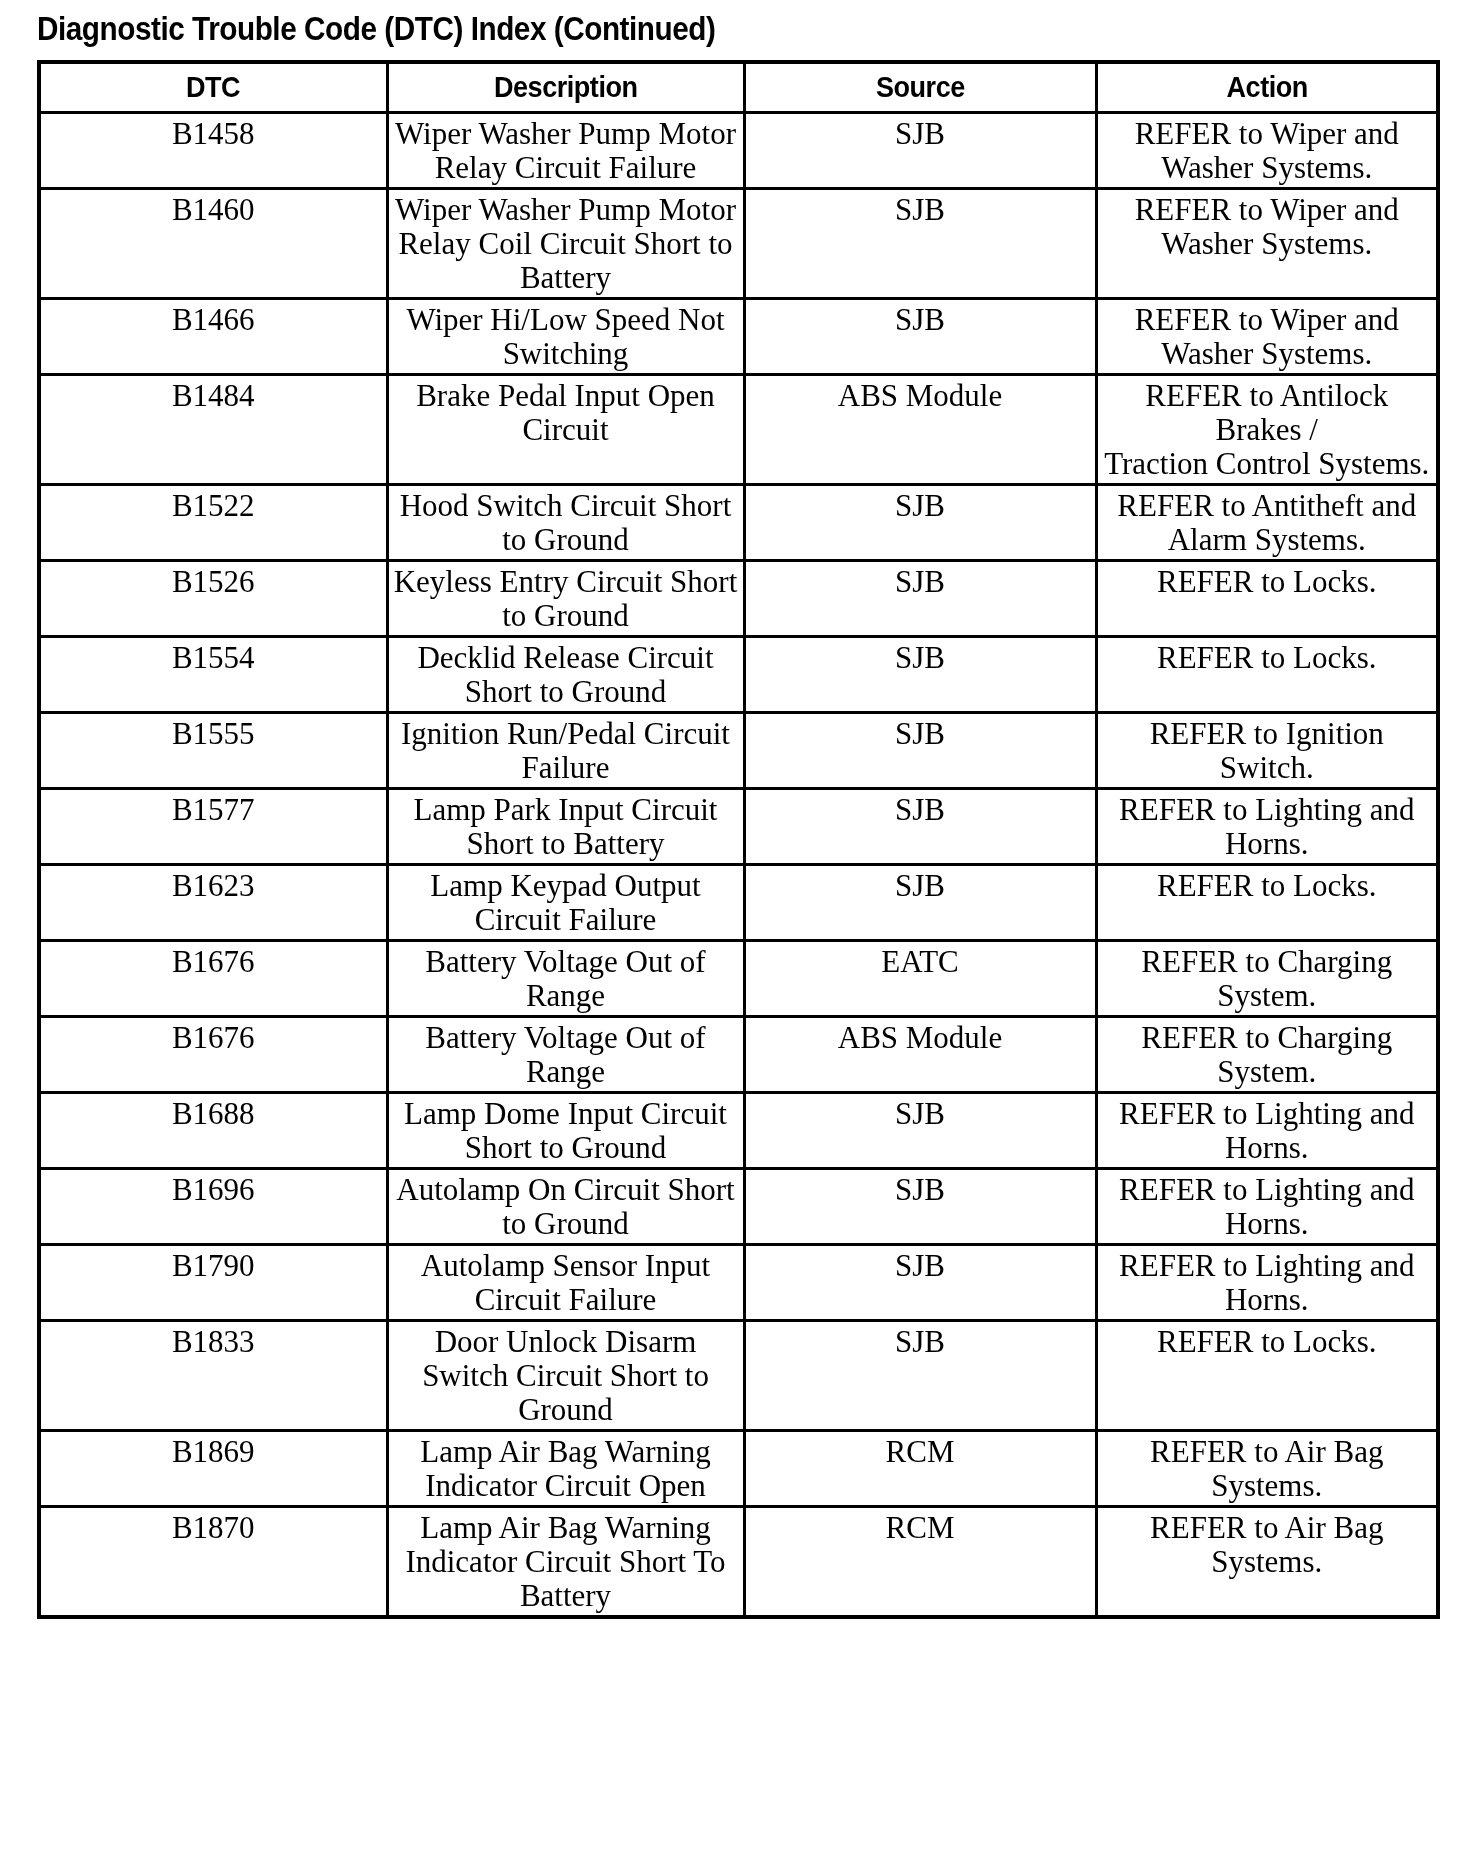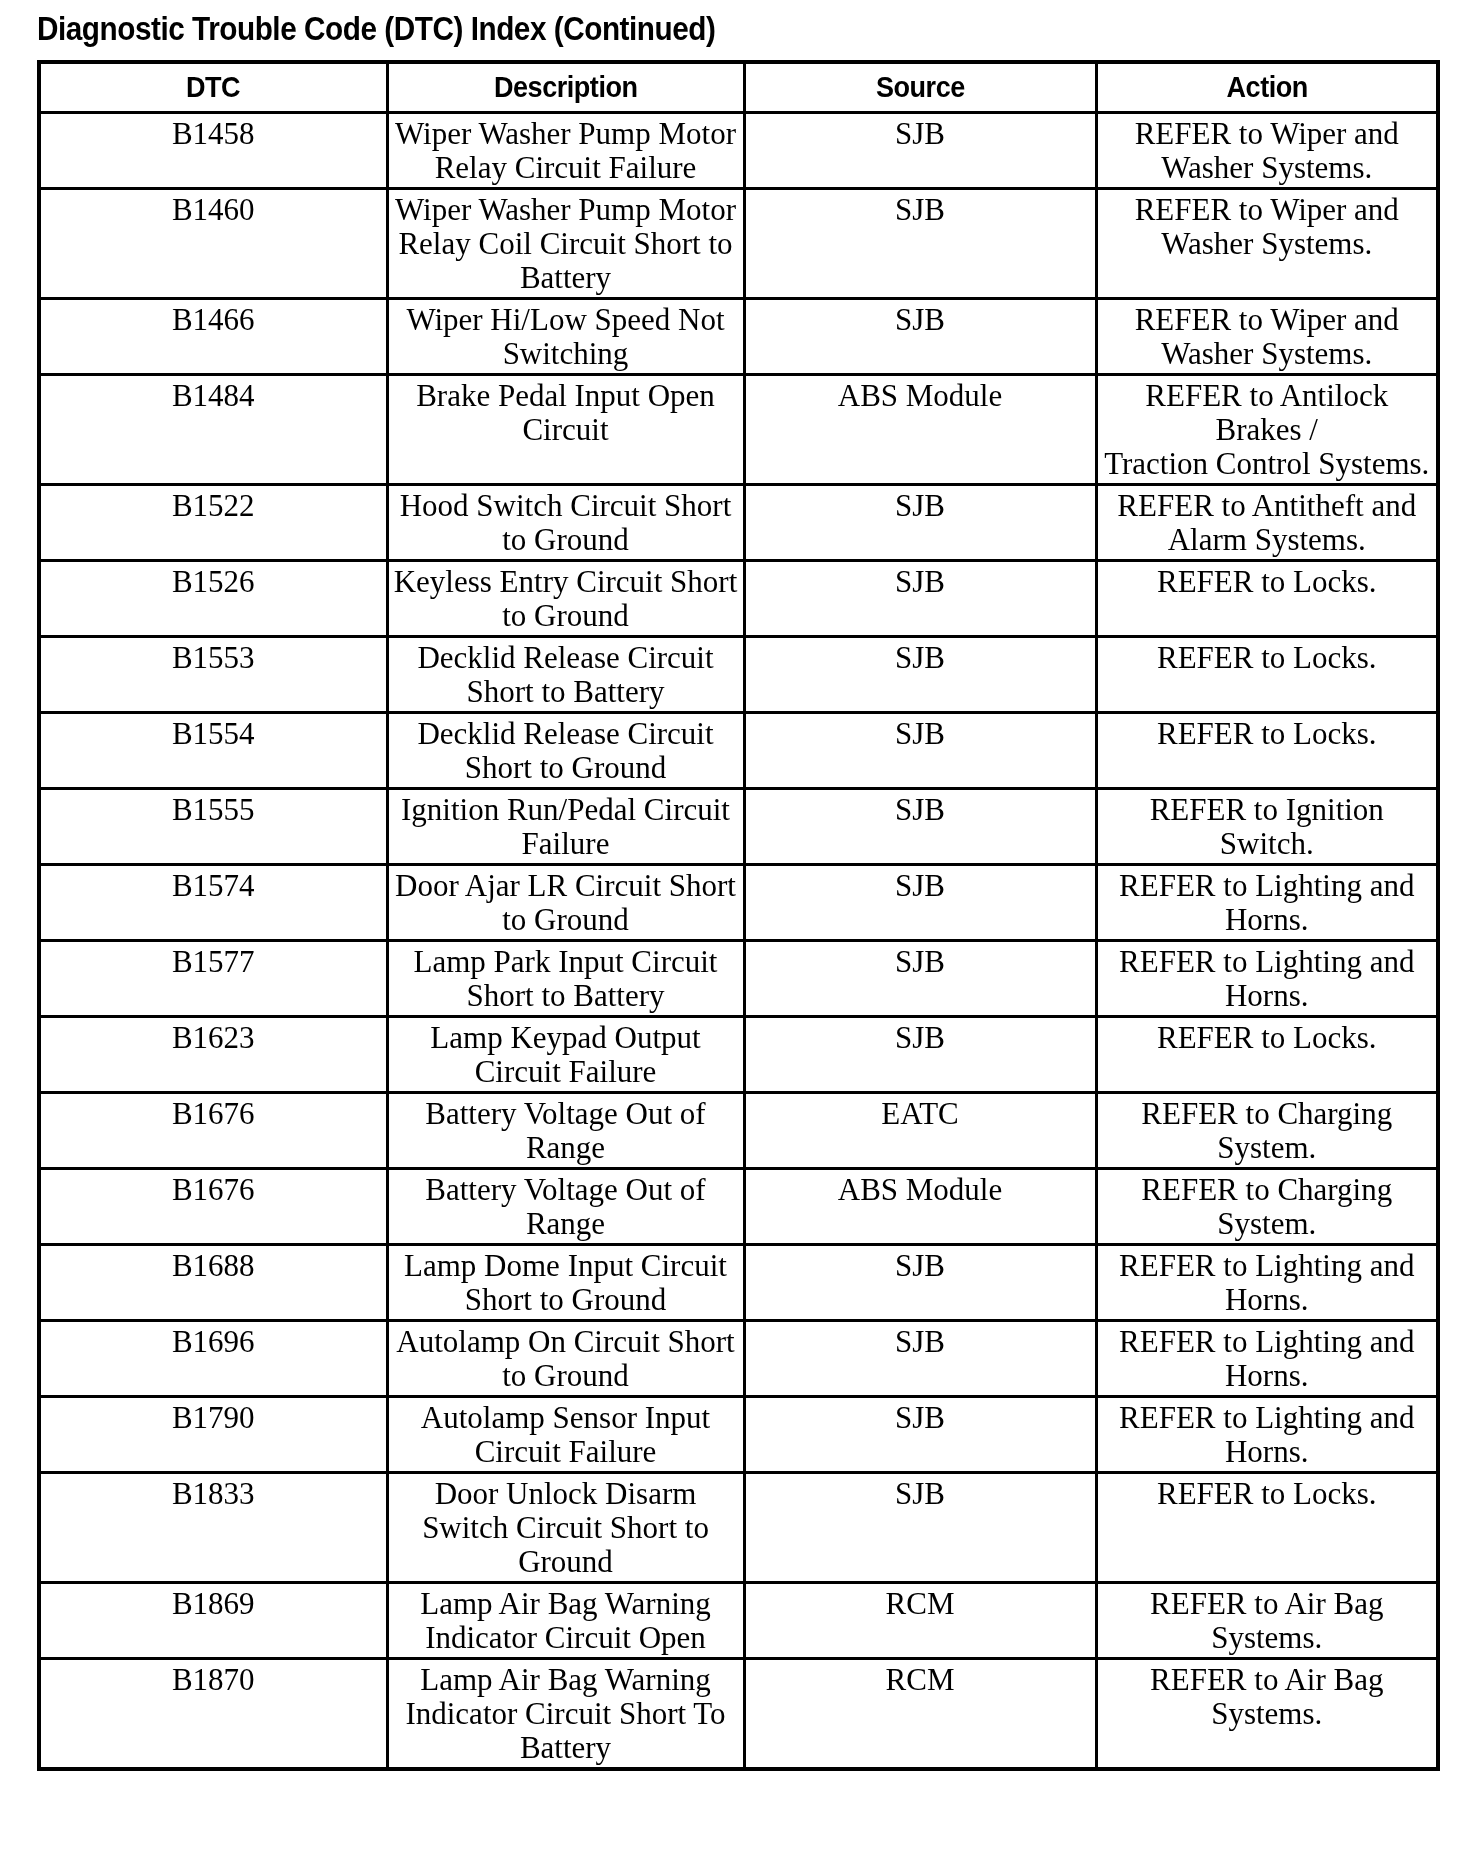--- a/index.html
+++ b/index.html
@@ -129,47 +129,32 @@
 Alarm Systems.</td>
   </tr>
         <tr>
     <td>B1526</td>
     <td>Keyless Entry Circuit Short
 to Ground</td>
     <td>SJB</td>
     <td>REFER to Locks.</td>
   </tr>
         <tr>
-    <td>B1553</td>
-    <td>Decklid Release Circuit
-Short to Battery</td>
-    <td>SJB</td>
-    <td>REFER to Locks.</td>
-  </tr>
-        <tr>
     <td>B1554</td>
     <td>Decklid Release Circuit
 Short to Ground</td>
     <td>SJB</td>
     <td>REFER to Locks.</td>
   </tr>
         <tr>
     <td>B1555</td>
     <td>Ignition Run/Pedal Circuit
 Failure</td>
     <td>SJB</td>
     <td>REFER to Ignition Switch.</td>
-  </tr>
-        <tr>
-    <td>B1574</td>
-    <td>Door Ajar LR Circuit Short
-to Ground</td>
-    <td>SJB</td>
-    <td>REFER to Lighting and
-Horns.</td>
   </tr>
         <tr>
     <td>B1577</td>
     <td>Lamp Park Input Circuit
 Short to Battery</td>
     <td>SJB</td>
     <td>REFER to Lighting and
 Horns.</td>
   </tr>
         <tr>

